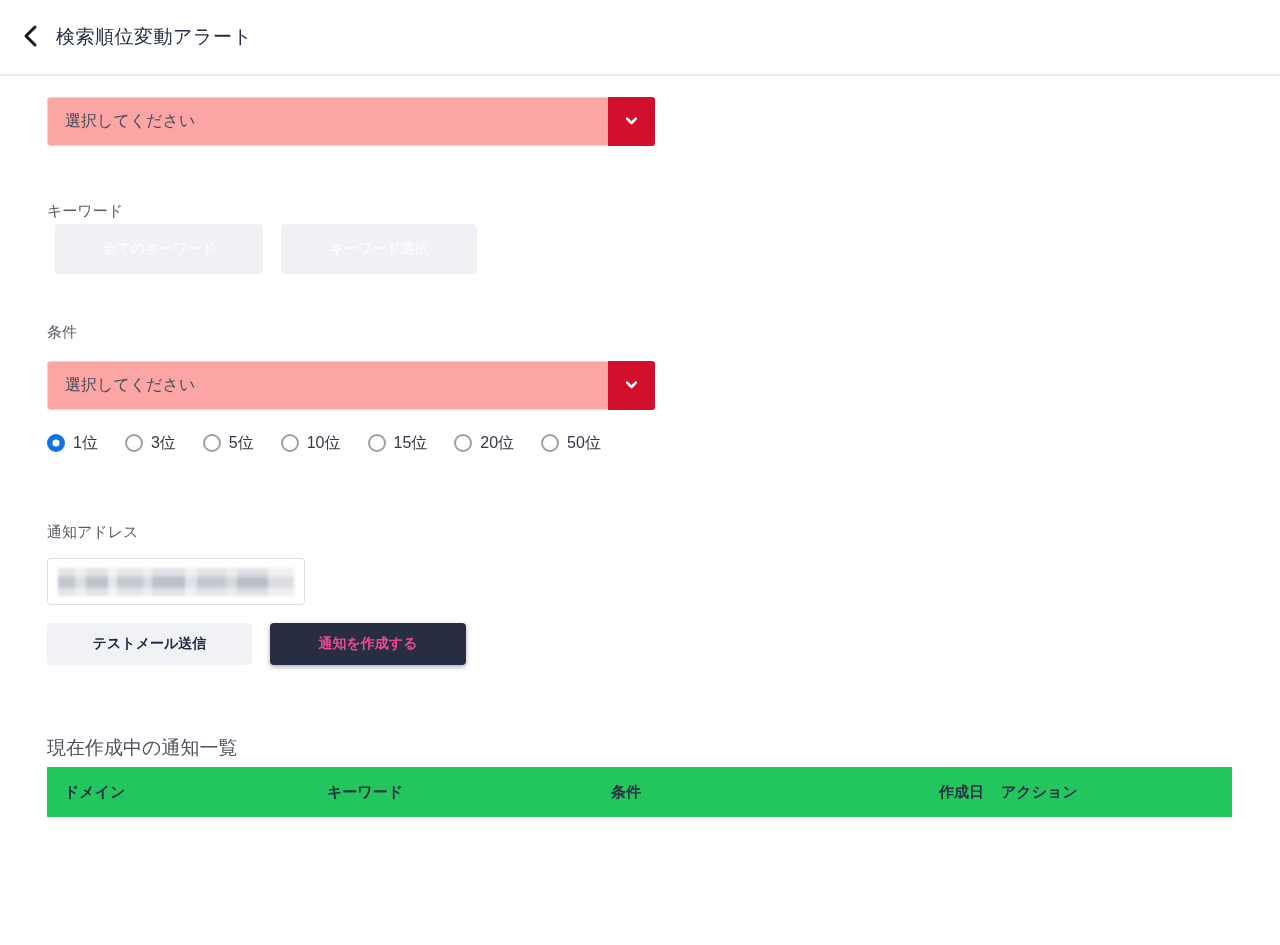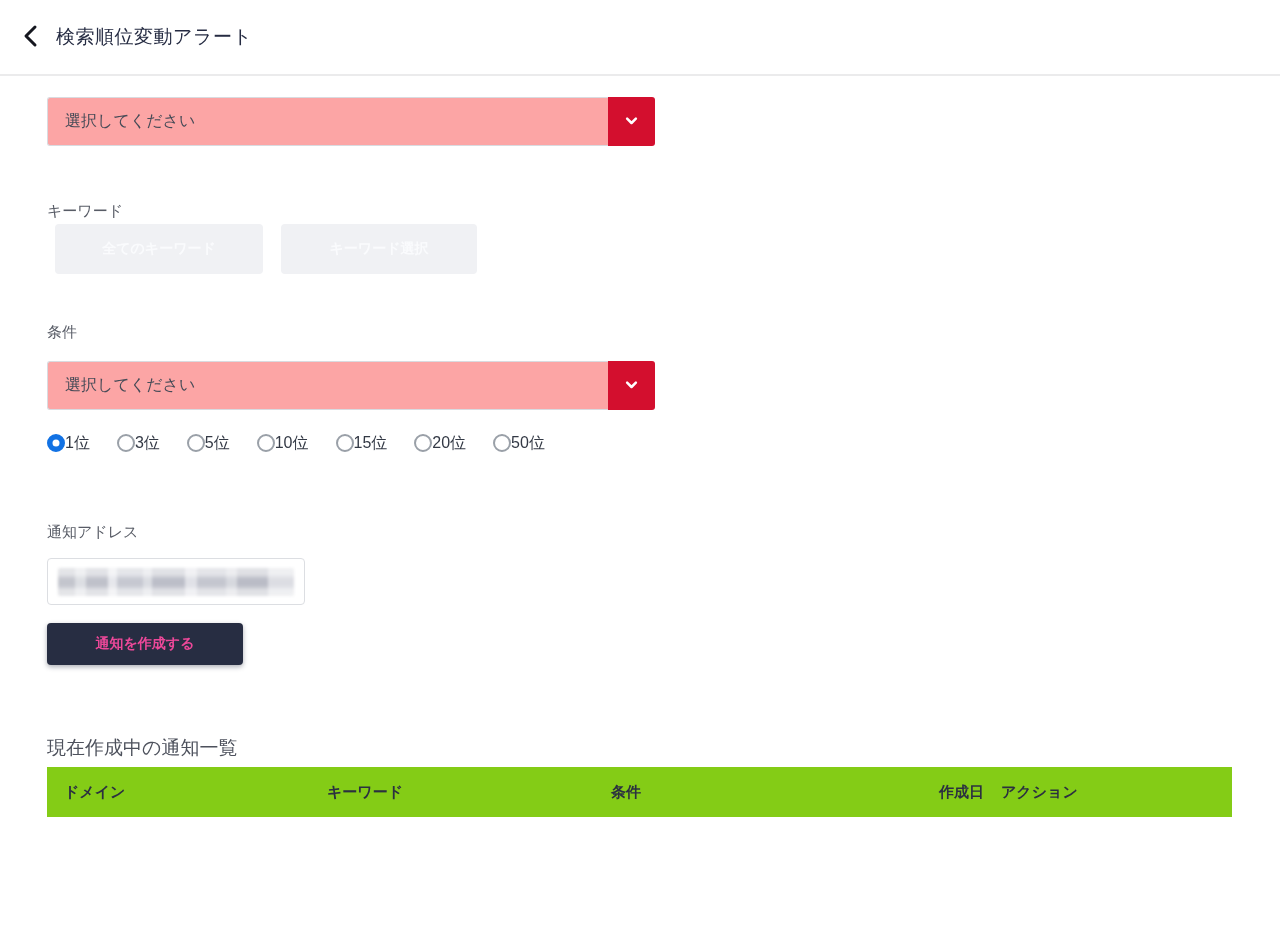--- a/index.html
+++ b/index.html
@@ -72,21 +72,21 @@
   }
   .btn-disabled.w1 { width: 208px; }
   .btn-disabled.w2 { width: 196px; }
 
   
   .radio-row {
     margin-top: 23px;
     display: flex; align-items: center; gap: 27px;
     height: 20px;
   }
-  .radio-item { display: flex; align-items: center; cursor: pointer; }
+  .radio-item { display: flex; align-items: center; gap: 8px; cursor: pointer; }
   .radio-circle {
     width: 18px; height: 18px; border-radius: 50%;
     border: 2px solid #9aa0a8; background: #ffffff;
     position: relative; flex: 0 0 auto;
   }
   .radio-item.checked .radio-circle {
     border-color: #1272e4; background: #1272e4;
   }
   .radio-item.checked .radio-circle::after {
     content: ""; position: absolute;
@@ -128,21 +128,21 @@
     font-size: 14px; font-weight: bold; font-family: inherit;
     box-shadow: 0 2px 5px rgba(20, 25, 45, 0.35);
     cursor: pointer;
   }
 
   
   .list-title { margin-top: 70px; font-size: 19px; color: #4d515c; }
   .table-head {
     margin-top: 6px;
     width: 1185px; height: 50px;
-    background: #84cc16;
+    background: #22c55e;
     display: flex; align-items: center;
   }
   .th {
     font-size: 15px; font-weight: bold; color: #2b3040;
     padding-left: 17px;
   }
   .th.c1 { width: 263px; }
   .th.c2 { width: 284px; }
   .th.c3 { width: 163px; }
   .th.c4 { width: 227px; text-align: right; }
@@ -232,20 +232,21 @@
       </div>
     </div>
   </section>
 
   <section class="sec-notify">
     <div class="field-label">通知アドレス</div>
     <div class="email-input">
       <div class="redacted-email"></div>
     </div>
     <div class="action-btn-row">
+      <button class="btn-light">テストメール送信</button>
       <button class="btn-dark">通知を作成する</button>
     </div>
   </section>
 
   <section class="sec-list">
     <div class="list-title">現在作成中の通知一覧</div>
     <div class="table-head">
       <div class="th c1">ドメイン</div>
       <div class="th c2">キーワード</div>
       <div class="th c3">条件</div>

